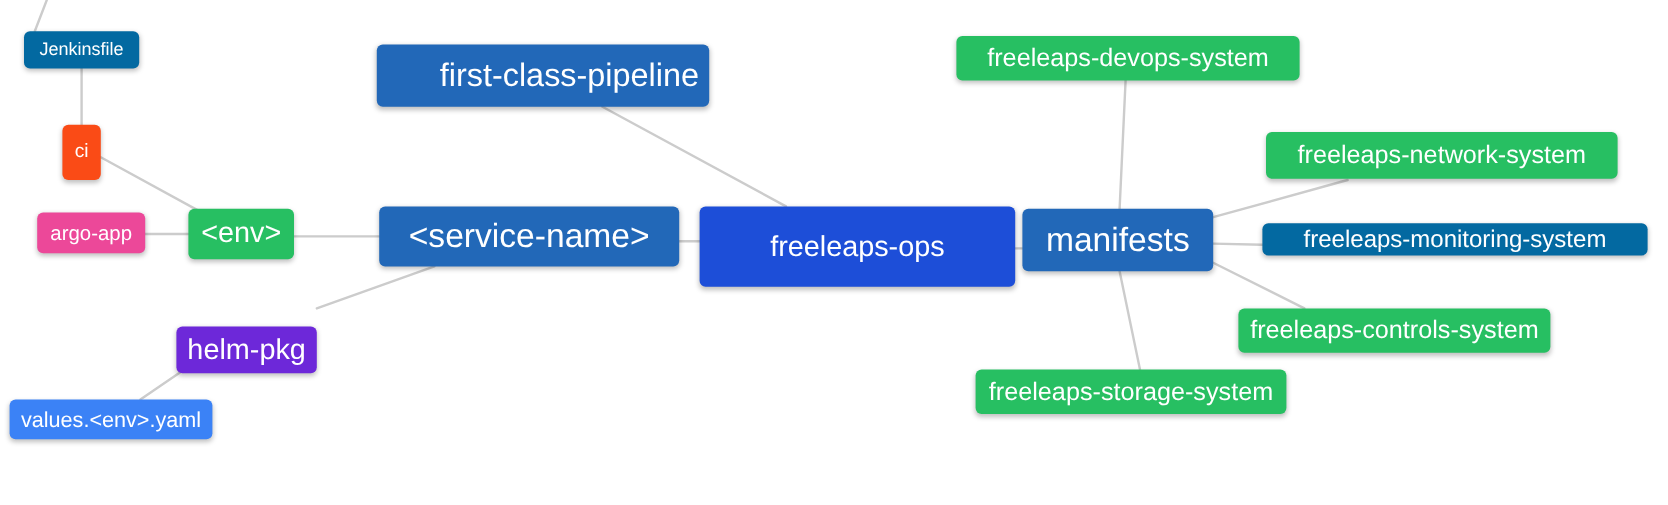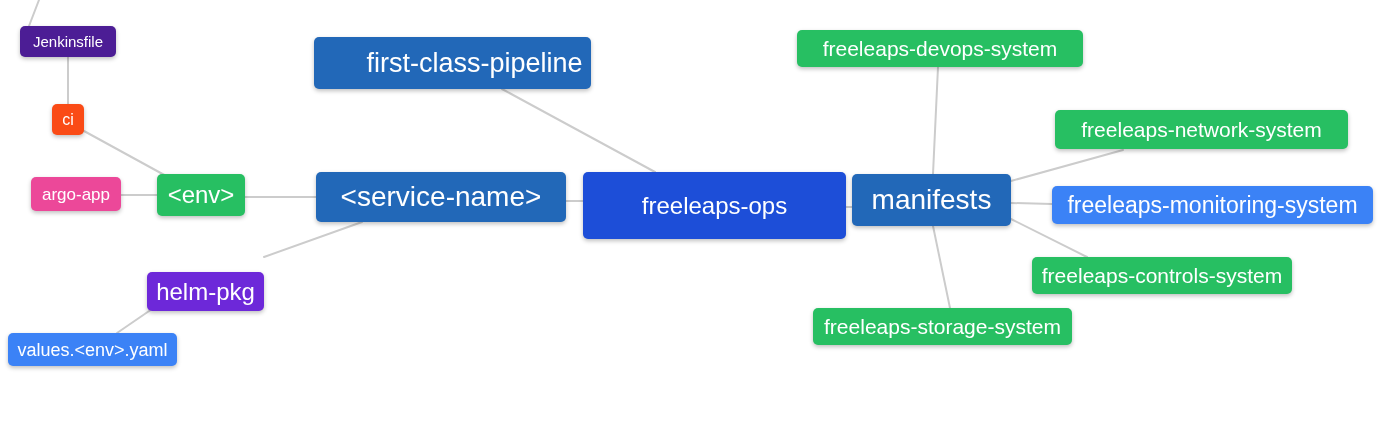--- a/index.html
+++ b/index.html
@@ -53,28 +53,28 @@
       <line x1="502" y1="89" x2="655" y2="172" stroke="#cccccc" stroke-width="2" stroke-linecap="round"></line>
       <line x1="566" y1="201" x2="583" y2="201" stroke="#cccccc" stroke-width="2" stroke-linecap="round"></line>
       <line x1="846" y1="207" x2="852" y2="207" stroke="#cccccc" stroke-width="2" stroke-linecap="round"></line>
       <line x1="933" y1="174" x2="938" y2="67" stroke="#cccccc" stroke-width="2" stroke-linecap="round"></line>
       <line x1="1011" y1="181" x2="1123" y2="150" stroke="#cccccc" stroke-width="2" stroke-linecap="round"></line>
       <line x1="1011" y1="203" x2="1052" y2="204" stroke="#cccccc" stroke-width="2" stroke-linecap="round"></line>
       <line x1="1011" y1="219" x2="1087" y2="257" stroke="#cccccc" stroke-width="2" stroke-linecap="round"></line>
       <line x1="933" y1="226" x2="950" y2="308" stroke="#cccccc" stroke-width="2" stroke-linecap="round"></line>
     </svg>
 
-<div class="node" style="left: 20px; top: 26px; width: 96px; height: 31px; font-size: 15px; background: #4c1d95;">Jenkinsfile</div>
-    <div class="node" style="left: 52px; top: 104px; width: 32px; height: 31px; font-size: 16px; background: rgb(250, 75, 22);">ci</div>
+<div class="node" style="left: 20px; top: 26px; width: 96px; height: 31px; font-size: 15px; background: #0369a1;">Jenkinsfile</div>
+    <div class="node" style="left: 52px; top: 104px; width: 32px; height: 46px; font-size: 16px; background: rgb(250, 75, 22);">ci</div>
     <div class="node" style="left: 31px; top: 177px; width: 90px; height: 34px; font-size: 17px; background: #ec4899;">argo-app</div>
     <div class="node" style="left: 157px; top: 174px; width: 88px; height: 42px; font-size: 24px; background: rgb(39, 191, 98);">&lt;env&gt;</div>
     <div class="node" style="left: 147px; top: 257px; width: 117px; height: 39px; font-size: 24px; background: #6d28d9; margin-top: 15px;">helm-pkg</div>
     <div class="node" style="left: 8px; top: 333px; width: 169px; height: 33px; font-size: 18px; background: #3b82f6;">values.&lt;env&gt;.yaml</div>
     <div class="node" style="left: 314px; top: 37px; width: 277px; height: 52px; font-size: 27px; background: rgb(34, 104, 184); padding-left: 44px;">first-class-pipeline</div>
     <div class="node" style="left: 316px; top: 172px; width: 250px; height: 50px; font-size: 28px; background: rgb(34, 104, 184);">&lt;service-name&gt;</div>
     <div class="node" style="left: 583px; top: 172px; width: 263px; height: 67px; font-size: 24px; background: #1d4ed8; text-align: center;">freeleaps-ops</div>
     <div class="node" style="left: 852px; top: 174px; width: 159px; height: 52px; font-size: 28px; background: rgb(34, 104, 184);">manifests</div>
     <div class="node" style="left: 797px; top: 30px; width: 286px; height: 37px; font-size: 21px; background: rgb(39, 191, 98);">freeleaps-devops-system</div>
     <div class="node" style="left: 1055px; top: 110px; width: 293px; height: 39px; font-size: 21px; background: rgb(39, 191, 98);">freeleaps-network-system</div>
-    <div class="node" style="left: 1052px; top: 186px; width: 321px; height: 38px; font-size: 23px; background: #3b82f6;">freeleaps-monitoring-system</div>
+    <div class="node" style="left: 1052px; top: 186px; width: 321px; height: 27px; font-size: 20px; background: #0369a1;">freeleaps-monitoring-system</div>
     <div class="node" style="left: 1032px; top: 257px; width: 260px; height: 37px; font-size: 21px; background: rgb(39, 191, 98);">freeleaps-controls-system</div>
     <div class="node" style="left: 813px; top: 308px; width: 259px; height: 37px; font-size: 21px; background: rgb(39, 191, 98);">freeleaps-storage-system</div>
   </div>
 
 </body></html>

